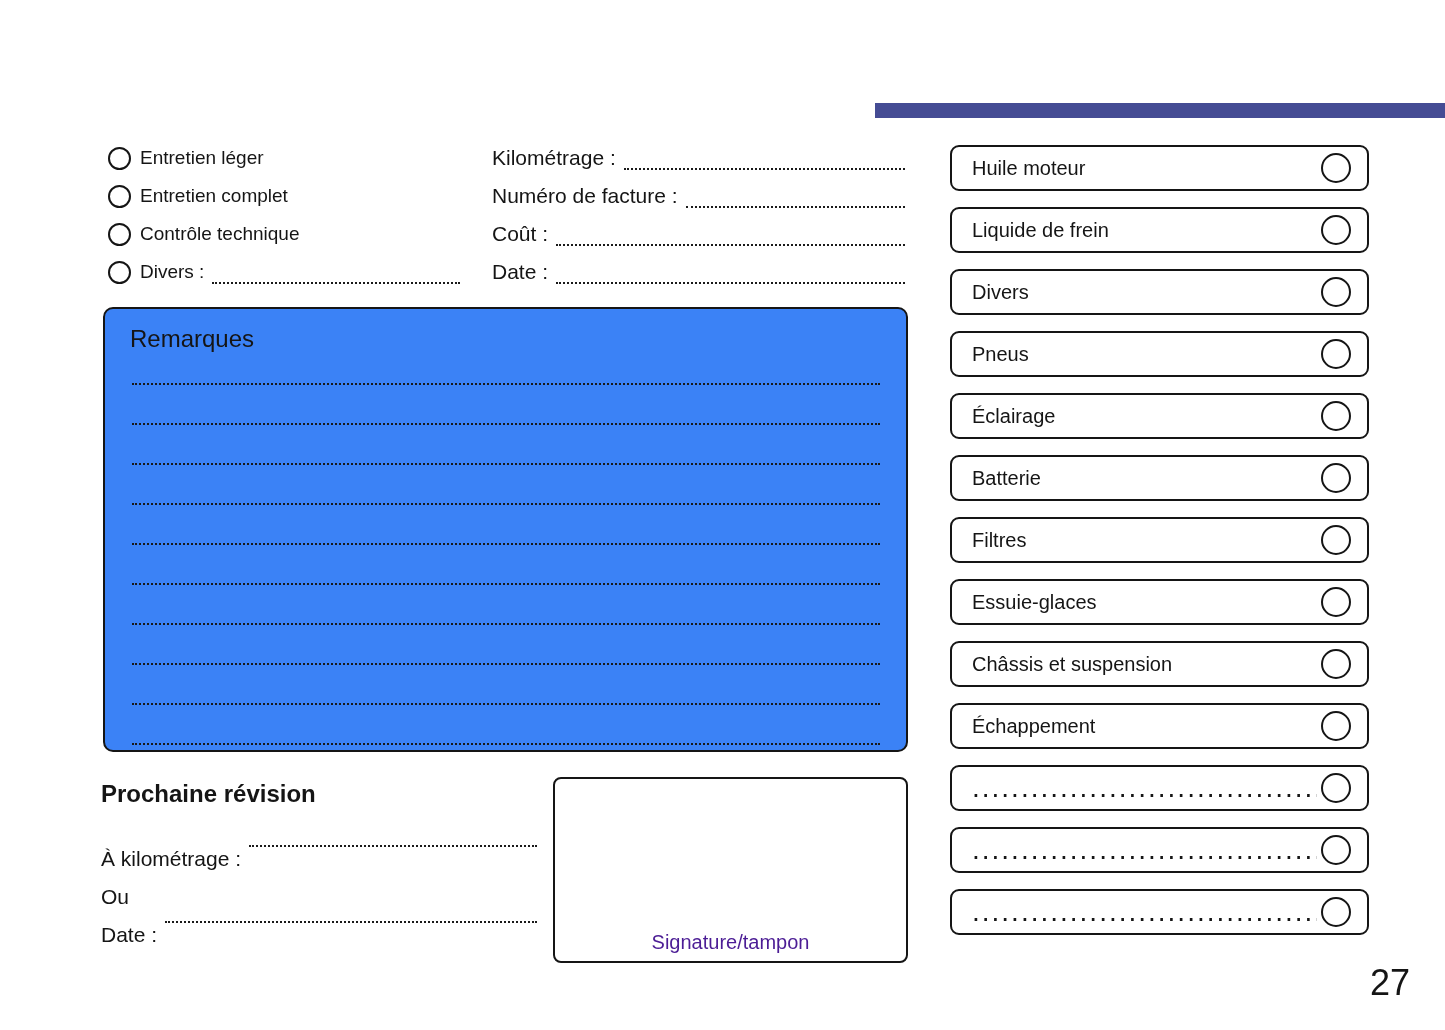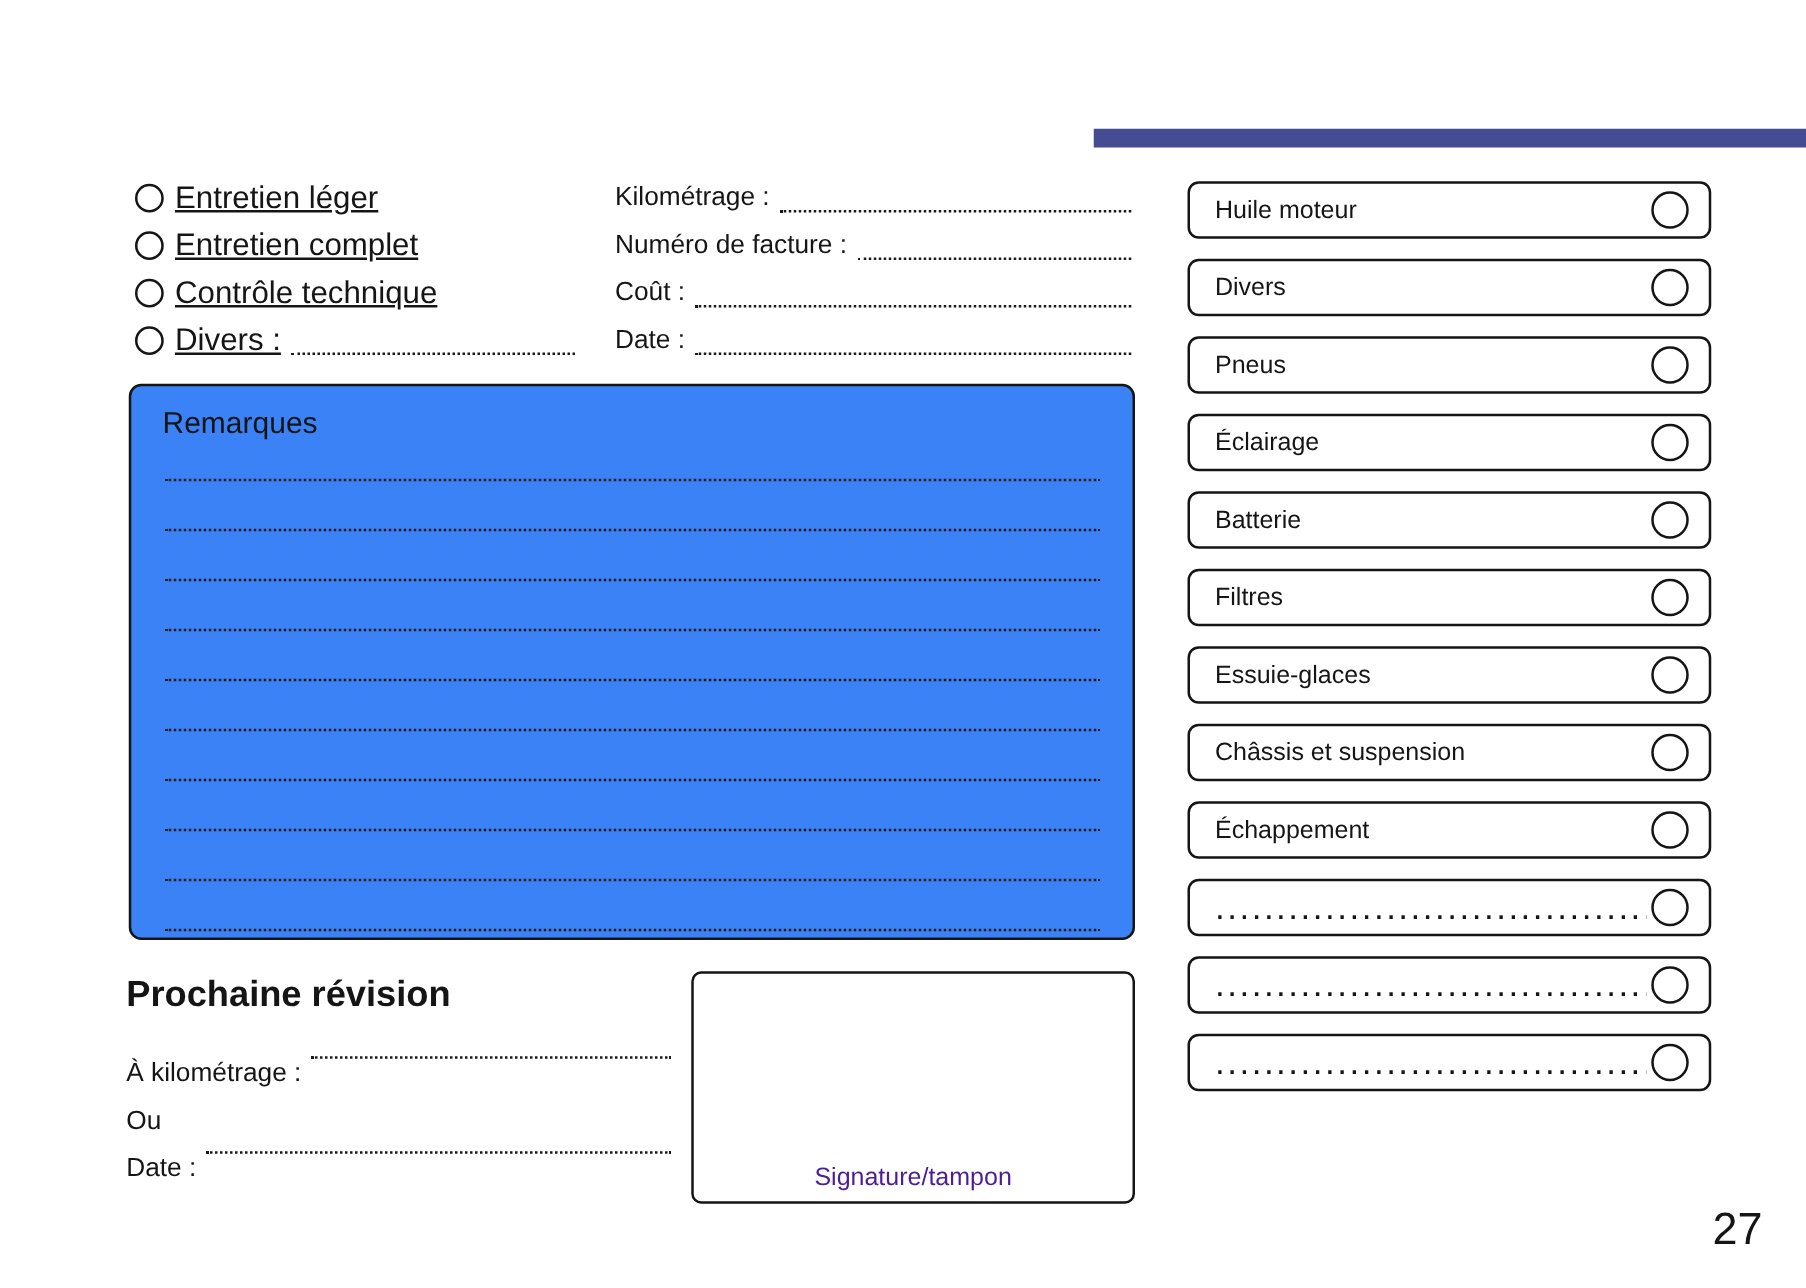--- a/index.html
+++ b/index.html
@@ -21,21 +21,21 @@
     background: #454C94;
   }
   
   .service-types { position: absolute; left: 108px; top: 139px; width: 352px; }
   .srow { display: flex; align-items: center; height: 38px; }
   .radio {
     width: 23px; height: 23px; flex: none;
     border: 2.8px solid #151515; border-radius: 50%;
     box-sizing: border-box; background: #fff;
   }
-  .slabel { margin-left: 9px; font-size: 25px; white-space: nowrap; text-decoration: underline; }
+  .slabel { margin-left: 9px; font-size: 19px; white-space: nowrap; }
   .leader {
     flex: 1 1 auto; height: 0;
     border-bottom: 2.4px dotted #1a1a1a;
     align-self: flex-end;
     margin: 0 0 7px 8px;
   }
   
   .info-fields { position: absolute; left: 492px; top: 139px; width: 413px; }
   .irow { display: flex; align-items: center; height: 38px; justify-content: center; }
   .ilabel { font-size: 21px; white-space: nowrap; }
@@ -44,21 +44,21 @@
     position: absolute; left: 103px; top: 307px;
     width: 805px; height: 445px;
     border: 2.5px solid #151515; border-radius: 10px;
     box-sizing: border-box; background: #3b82f6;
   }
   .remarks-title { position: absolute; left: 25px; top: 16px; font-size: 24px; }
   .remarks-lines { position: absolute; left: 27px; right: 26px; top: 36px; }
   .rline { height: 38px; border-bottom: 2.4px dotted #1a1a1a; }
   
   .next-service { position: absolute; left: 101px; top: 780px; width: 436px; }
-  .ns-title { font-size: 29px; font-weight: bold; height: 36px; }
+  .ns-title { font-size: 24px; font-weight: bold; height: 36px; }
   .nrow { display: flex; align-items: center; height: 38px; }
   .nlabel { font-size: 21px; white-space: nowrap; margin-top: 48px; }
   
   .signature-box {
     position: absolute; left: 553px; top: 777px;
     width: 355px; height: 186px;
     border: 2.5px solid #151515; border-radius: 8px;
     box-sizing: border-box; background: #fff;
   }
   .signature-label {
@@ -170,20 +170,24 @@
   <div class="signature-box">
     <div class="signature-label">Signature/tampon</div>
   </div>
 
   <div class="checklist" id="checklist">
       <div class="citem">
         <span class="clabel">Huile moteur</span>
         <span class="ccircle"></span>
       </div>
       <div class="citem">
+        <span class="clabel">Liquide de frein</span>
+        <span class="ccircle"></span>
+      </div>
+      <div class="citem">
         <span class="clabel">Divers</span>
         <span class="ccircle"></span>
       </div>
       <div class="citem">
         <span class="clabel">Pneus</span>
         <span class="ccircle"></span>
       </div>
       <div class="citem">
         <span class="clabel">Éclairage</span>
         <span class="ccircle"></span>

